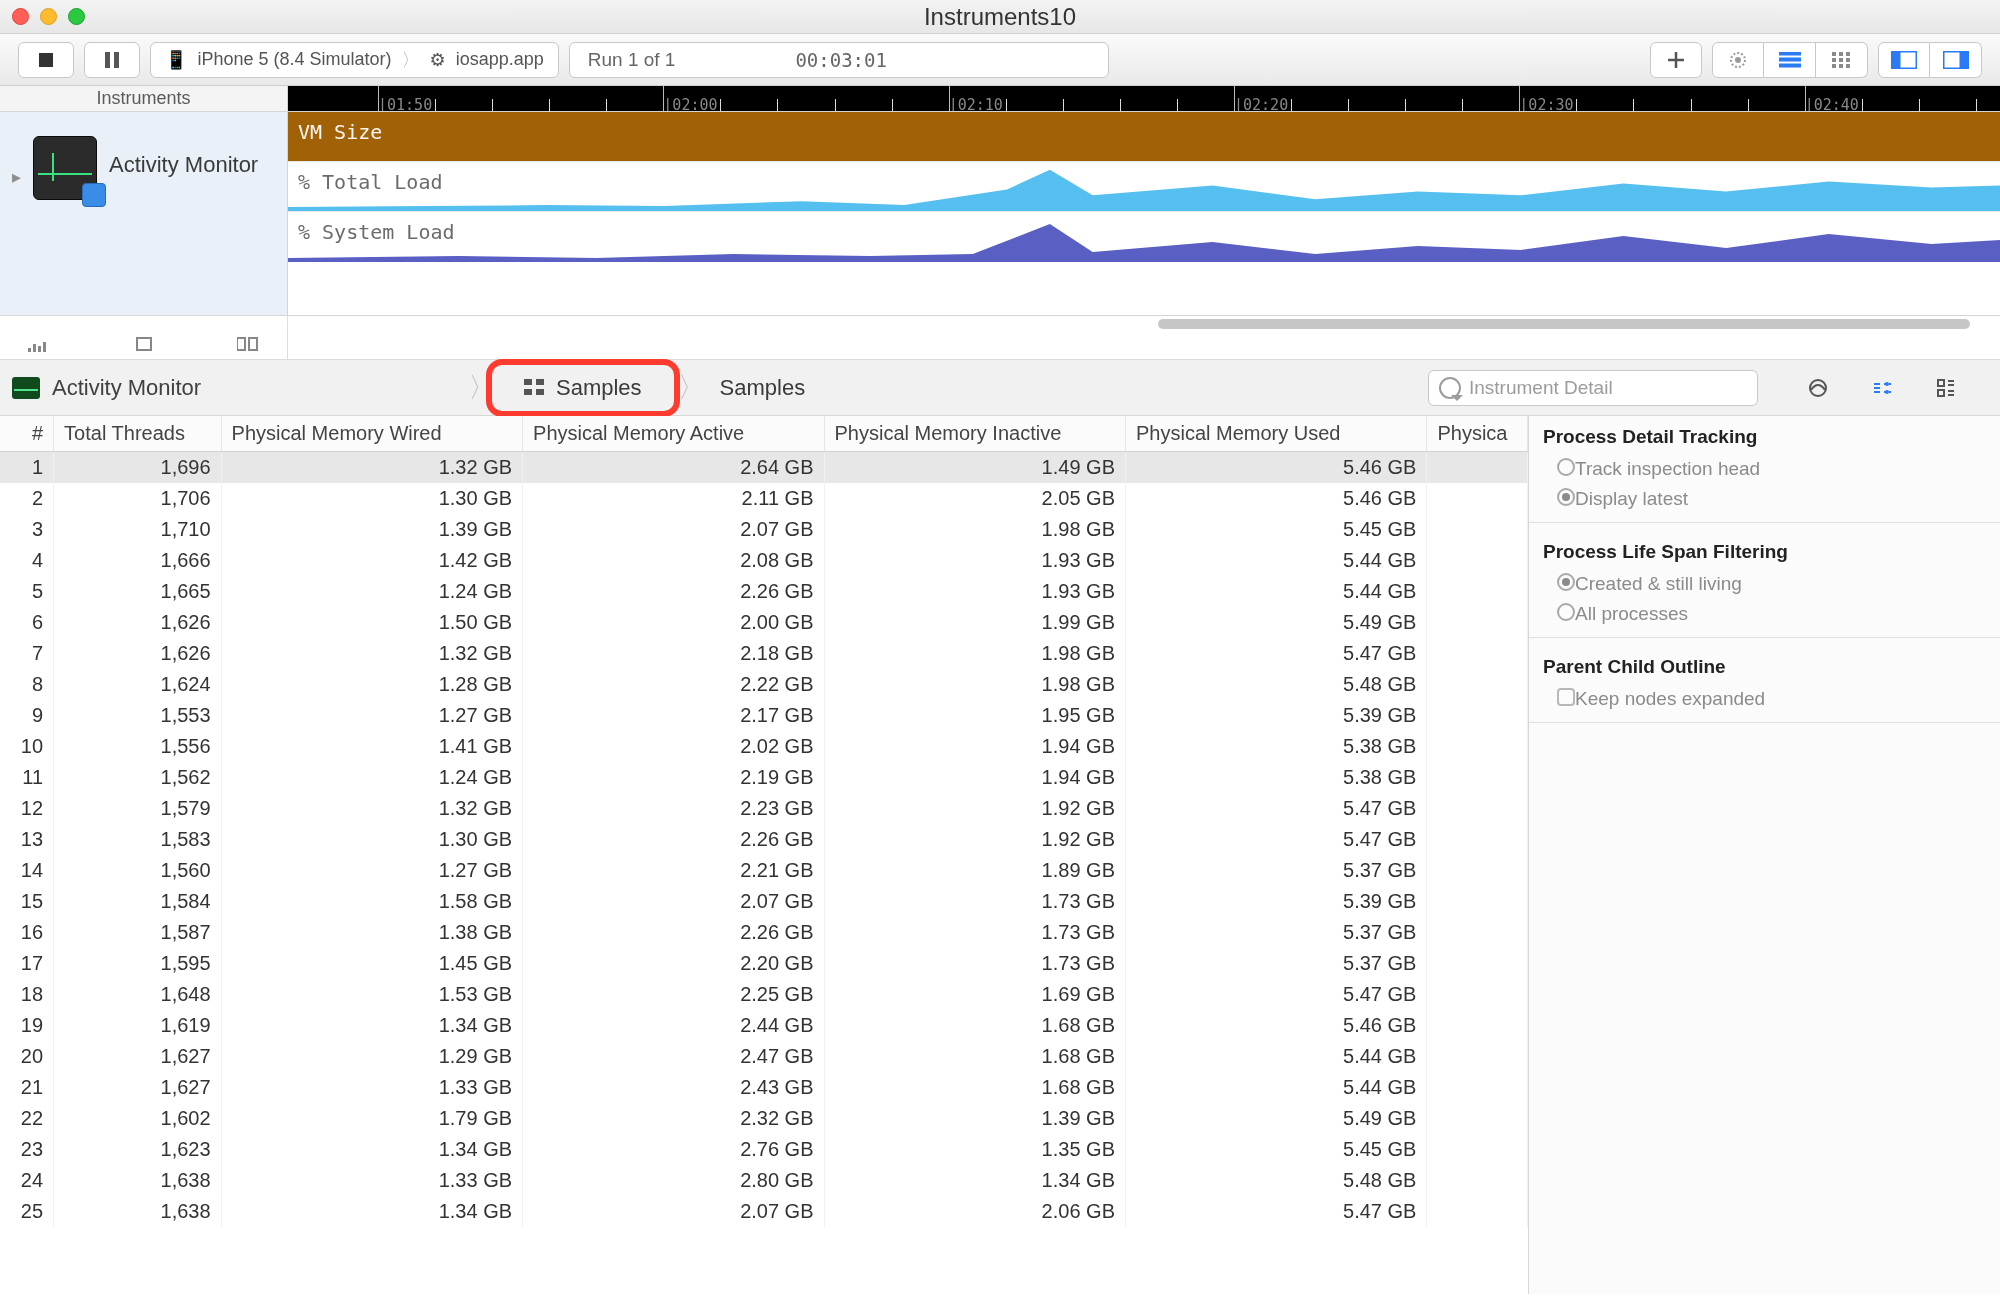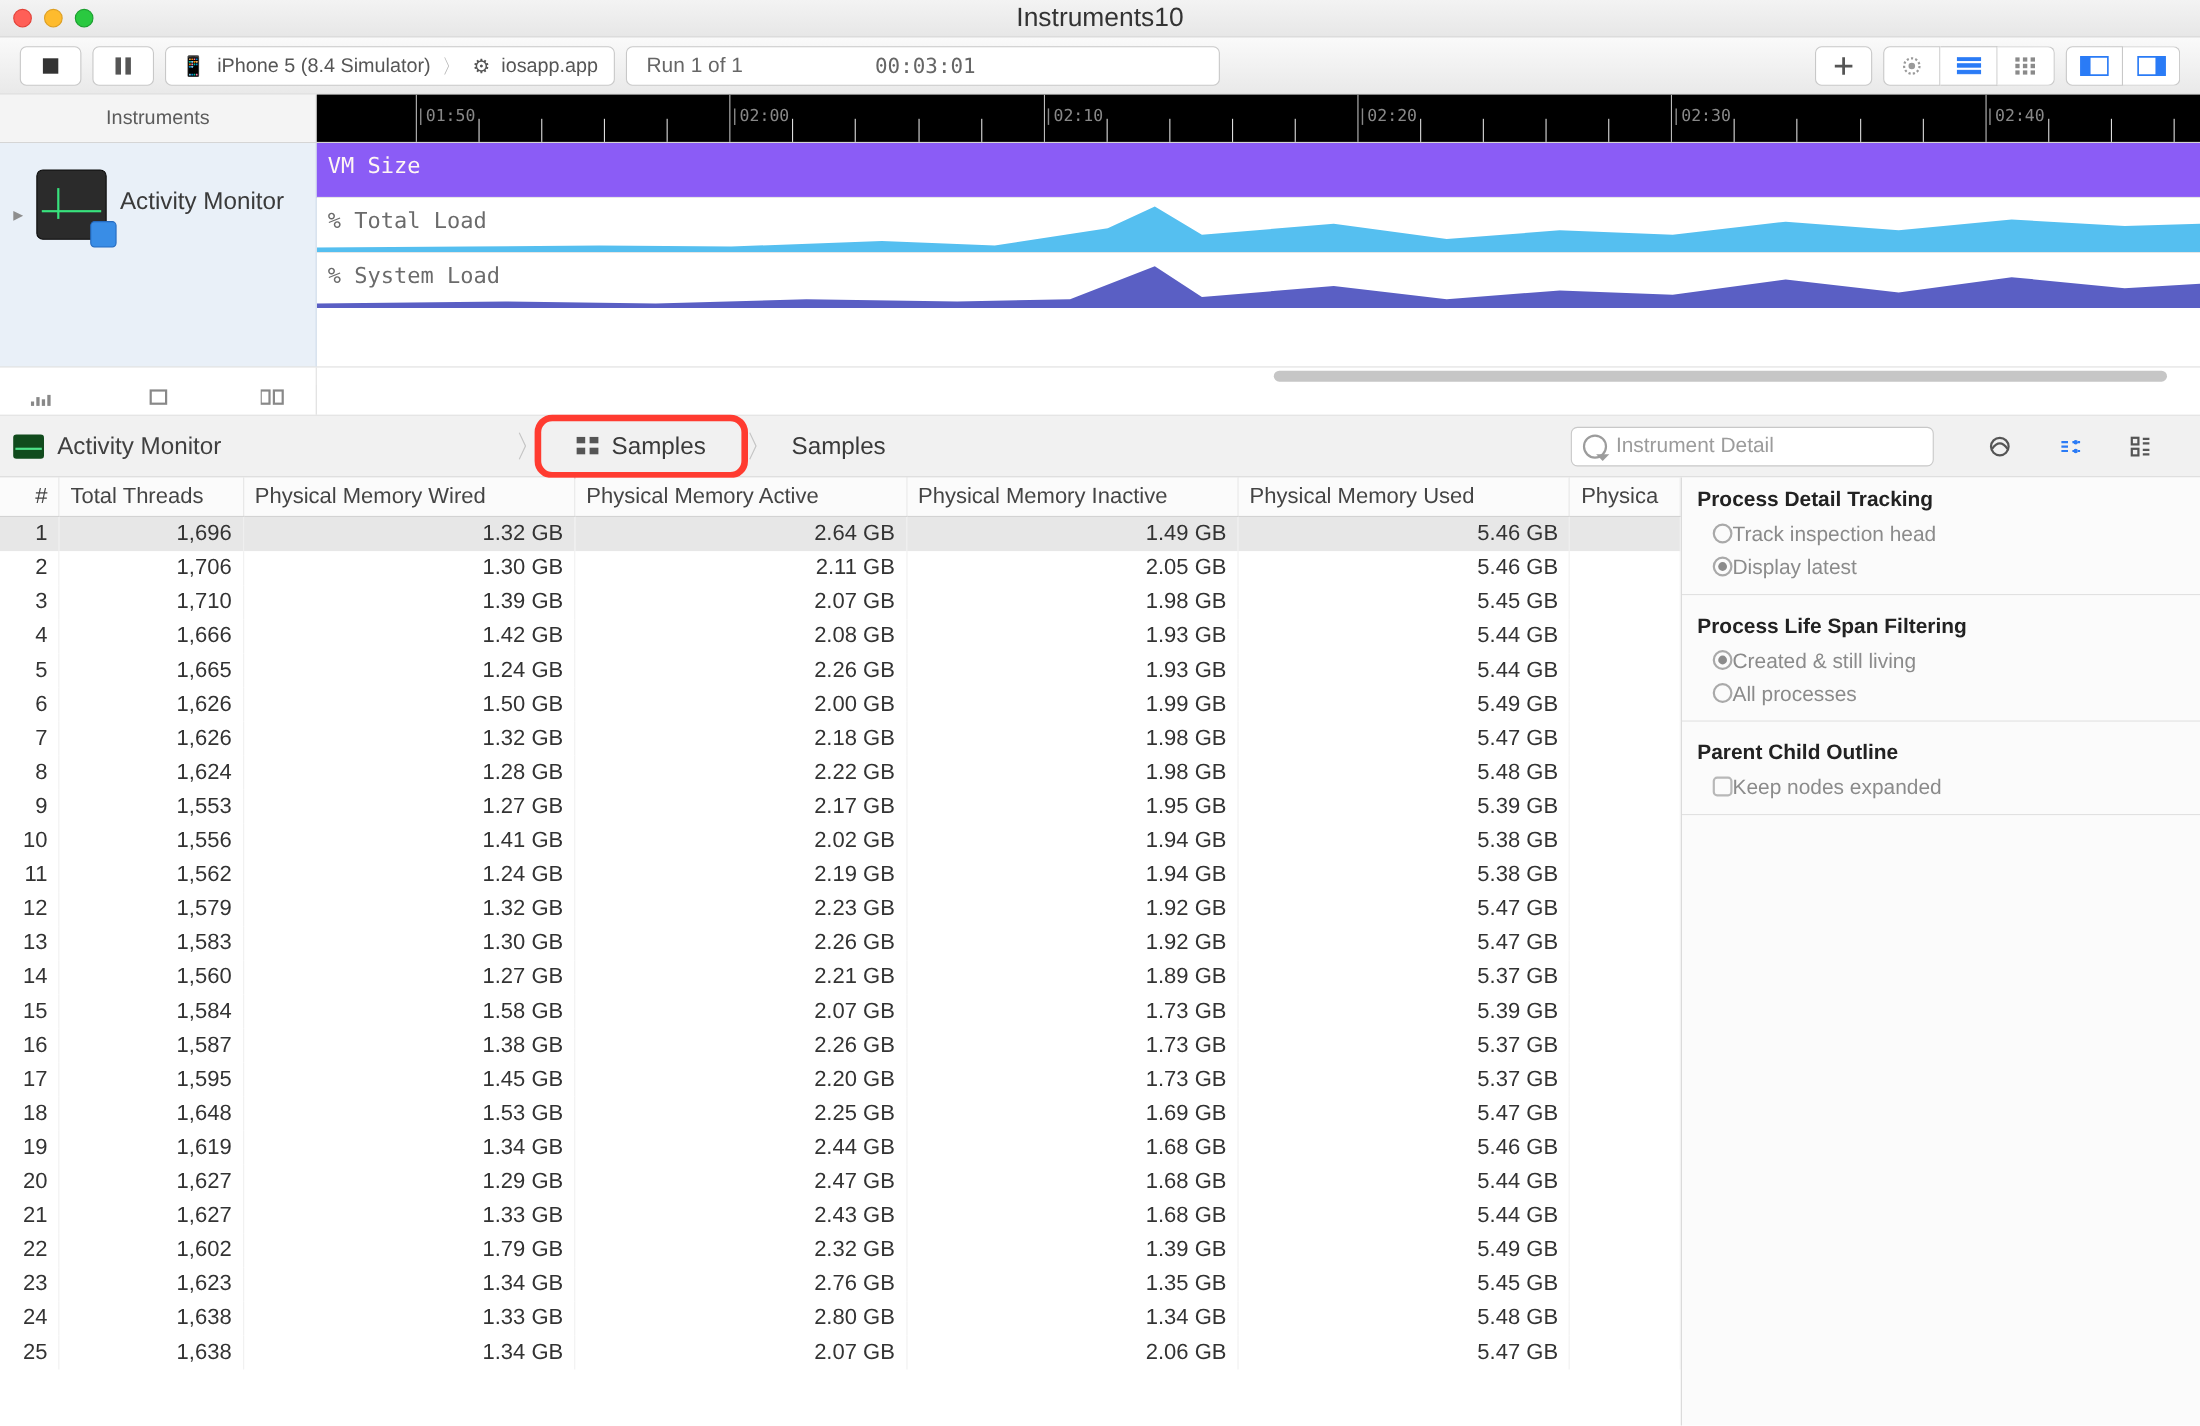--- a/index.html
+++ b/index.html
@@ -22,41 +22,41 @@
   .toolbar-spacer{flex:1;}
   .iconbtn{height:36px; width:52px; background:#fff; border:1px solid #c8c8c8; border-radius:6px; display:flex; align-items:center; justify-content:center; color:#6e6e6e;}
   .iconbtn.active svg *{stroke:#2a7bf6; fill:#2a7bf6;}
   .iconbtn.blue svg *{stroke:#2a7bf6;}
   .seg { display:flex; }
   .seg .iconbtn{border-radius:0;}
   .seg .iconbtn:first-child{border-radius:6px 0 0 6px;}
   .seg .iconbtn:last-child{border-radius:0 6px 6px 0; border-left:none;}
   .seg3 .iconbtn:nth-child(2){border-left:none;}
   
-  .ruler-row{height:44px; display:flex; border-bottom:1px solid #d5d5d5;}
+  .ruler-row{height:26px; display:flex; border-bottom:1px solid #d5d5d5;}
   .ruler-left{width:288px; display:flex; align-items:center; justify-content:center; font-size:18px; color:#5b5b5b; border-right:1px solid #d5d5d5; background:#f4f4f4;}
   .ruler{flex:1; position:relative; background:#000000; overflow:hidden;}
   .ruler .tick{position:absolute; top:10px; font-size:15px; color:#888;}
   .ruler .marks{position:absolute; inset:0;}
   .ruler .mk{position:absolute; top:0; bottom:0;}
   .ruler .mk.big{border-left:1px solid #bbb; height:100%;}
   .ruler .mk.small{border-left:1px solid #ddd; height:50%; top:50%;}
   
   .instr-row{display:flex; height:204px; border-bottom:1px solid #d6d6d6;}
   .instr-left{width:288px; background:#e9f0f8; display:flex; align-items:flex-start; padding:10px 12px; gap:12px; border-right:1px solid #c9d6e6;}
   .disclosure{margin-top:44px; color:#8e8e8e; font-size:18px;}
   .instr-icon{width:64px; height:64px; background:#2b2b2b; border:1px solid #0b0b0b; border-radius:6px; position:relative; margin-top:14px;}
   .instr-icon .wave{position:absolute; left:4px; right:4px; top:36px; height:2px; background:#38e27d;}
   .instr-icon .burst{position:absolute; left:18px; top:16px; width:2px; height:28px; background:#38e27d;}
   .instr-icon .badge{position:absolute; right:-10px; bottom:-8px; width:24px; height:24px; background:#398de6; border-radius:4px; border:1px solid #246abf;}
   .instr-title{font-size:22px; margin-top:30px; color:#3a3a3a;}
   .tracks{flex:1; background:#fff; display:flex; flex-direction:column;}
   .track{height:50px; border-bottom:1px solid #e6e6e6; position:relative; overflow:hidden;}
   .track .label{position:absolute; left:10px; top:8px; font-family:Menlo, Monaco, monospace; font-size:20px; color:#6b6b6b;}
-  .t-vm{background:#8b5cf6;}
+  .t-vm{background:#a16207;}
   .t-vm .label{color:#fff6f4;}
   .t-user svg polygon{fill:#4aa837;}
   .t-total svg polygon{fill:#55bff0;}
   .t-sys svg polygon{fill:#5a5fc4;}
   .track svg{position:absolute; inset:0; width:100%; height:100%;}
   .mini-scroll{height:16px; display:flex;}
   .mini-left{width:288px; border-right:1px solid #e0e0e0;}
   .mini-right{flex:1; position:relative;}
   .mini-right .thumb{position:absolute; left:870px; right:30px; top:3px; height:10px; background:#c6c6c6; border-radius:5px;}
   

